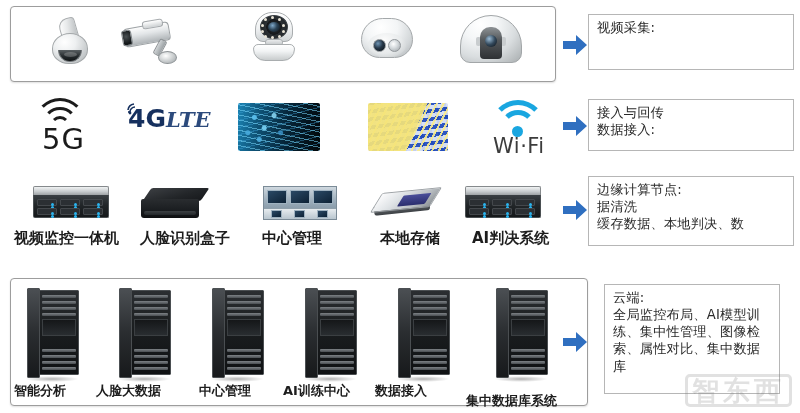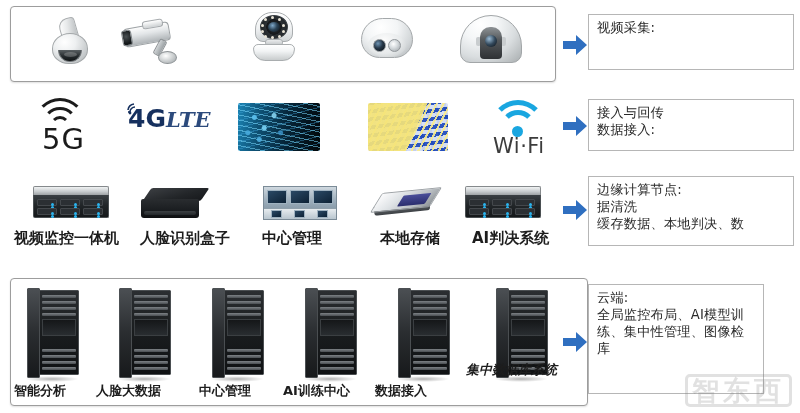--- a/index.html
+++ b/index.html
@@ -559,30 +559,31 @@
       <div class="unit" style="top:16px"></div>
         <div class="unit" style="top:22px"></div>
       <div class="glass"></div>
       <div class="unit" style="top:58px"></div>
         <div class="unit" style="top:64px"></div>
       <div class="unit" style="top:70px"></div>
         <div class="unit" style="top:76px"></div>
     </div>
     <div class="shadow"></div>
   </div>
-  <div class="item-label b" style="left:466px; top:361px;font-style:italic;">集中数据库系统</div>
+  <div class="item-label b" style="left:466px; top:392px;">集中数据库系统</div>
 
   <svg class="arrow" style="left:562px; top:329px;" viewBox="0 0 26 26">
     <path d="M1 9 H14 V3 L25 13 L14 23 V17 H1 Z" fill="#2f6fc0"></path>
   </svg>
 
-  <div class="info-box" style="left:588px; top:284px; width:176px; height:110px;padding-left:8px;">
+  <div class="info-box" style="left:604px; top:284px; width:176px; height:110px;padding-left:8px;">
     <div>云端:</div>
     <div>全局监控布局、AI模型训</div>
     <div>练、集中性管理、图像检</div>
+    <div>索、属性对比、集中数据</div>
     <div>库</div>
   </div>
 
   <div class="watermark">
     <span class="wm-box">智东西</span>
   </div>
 
 </div>
 
 </body></html>

